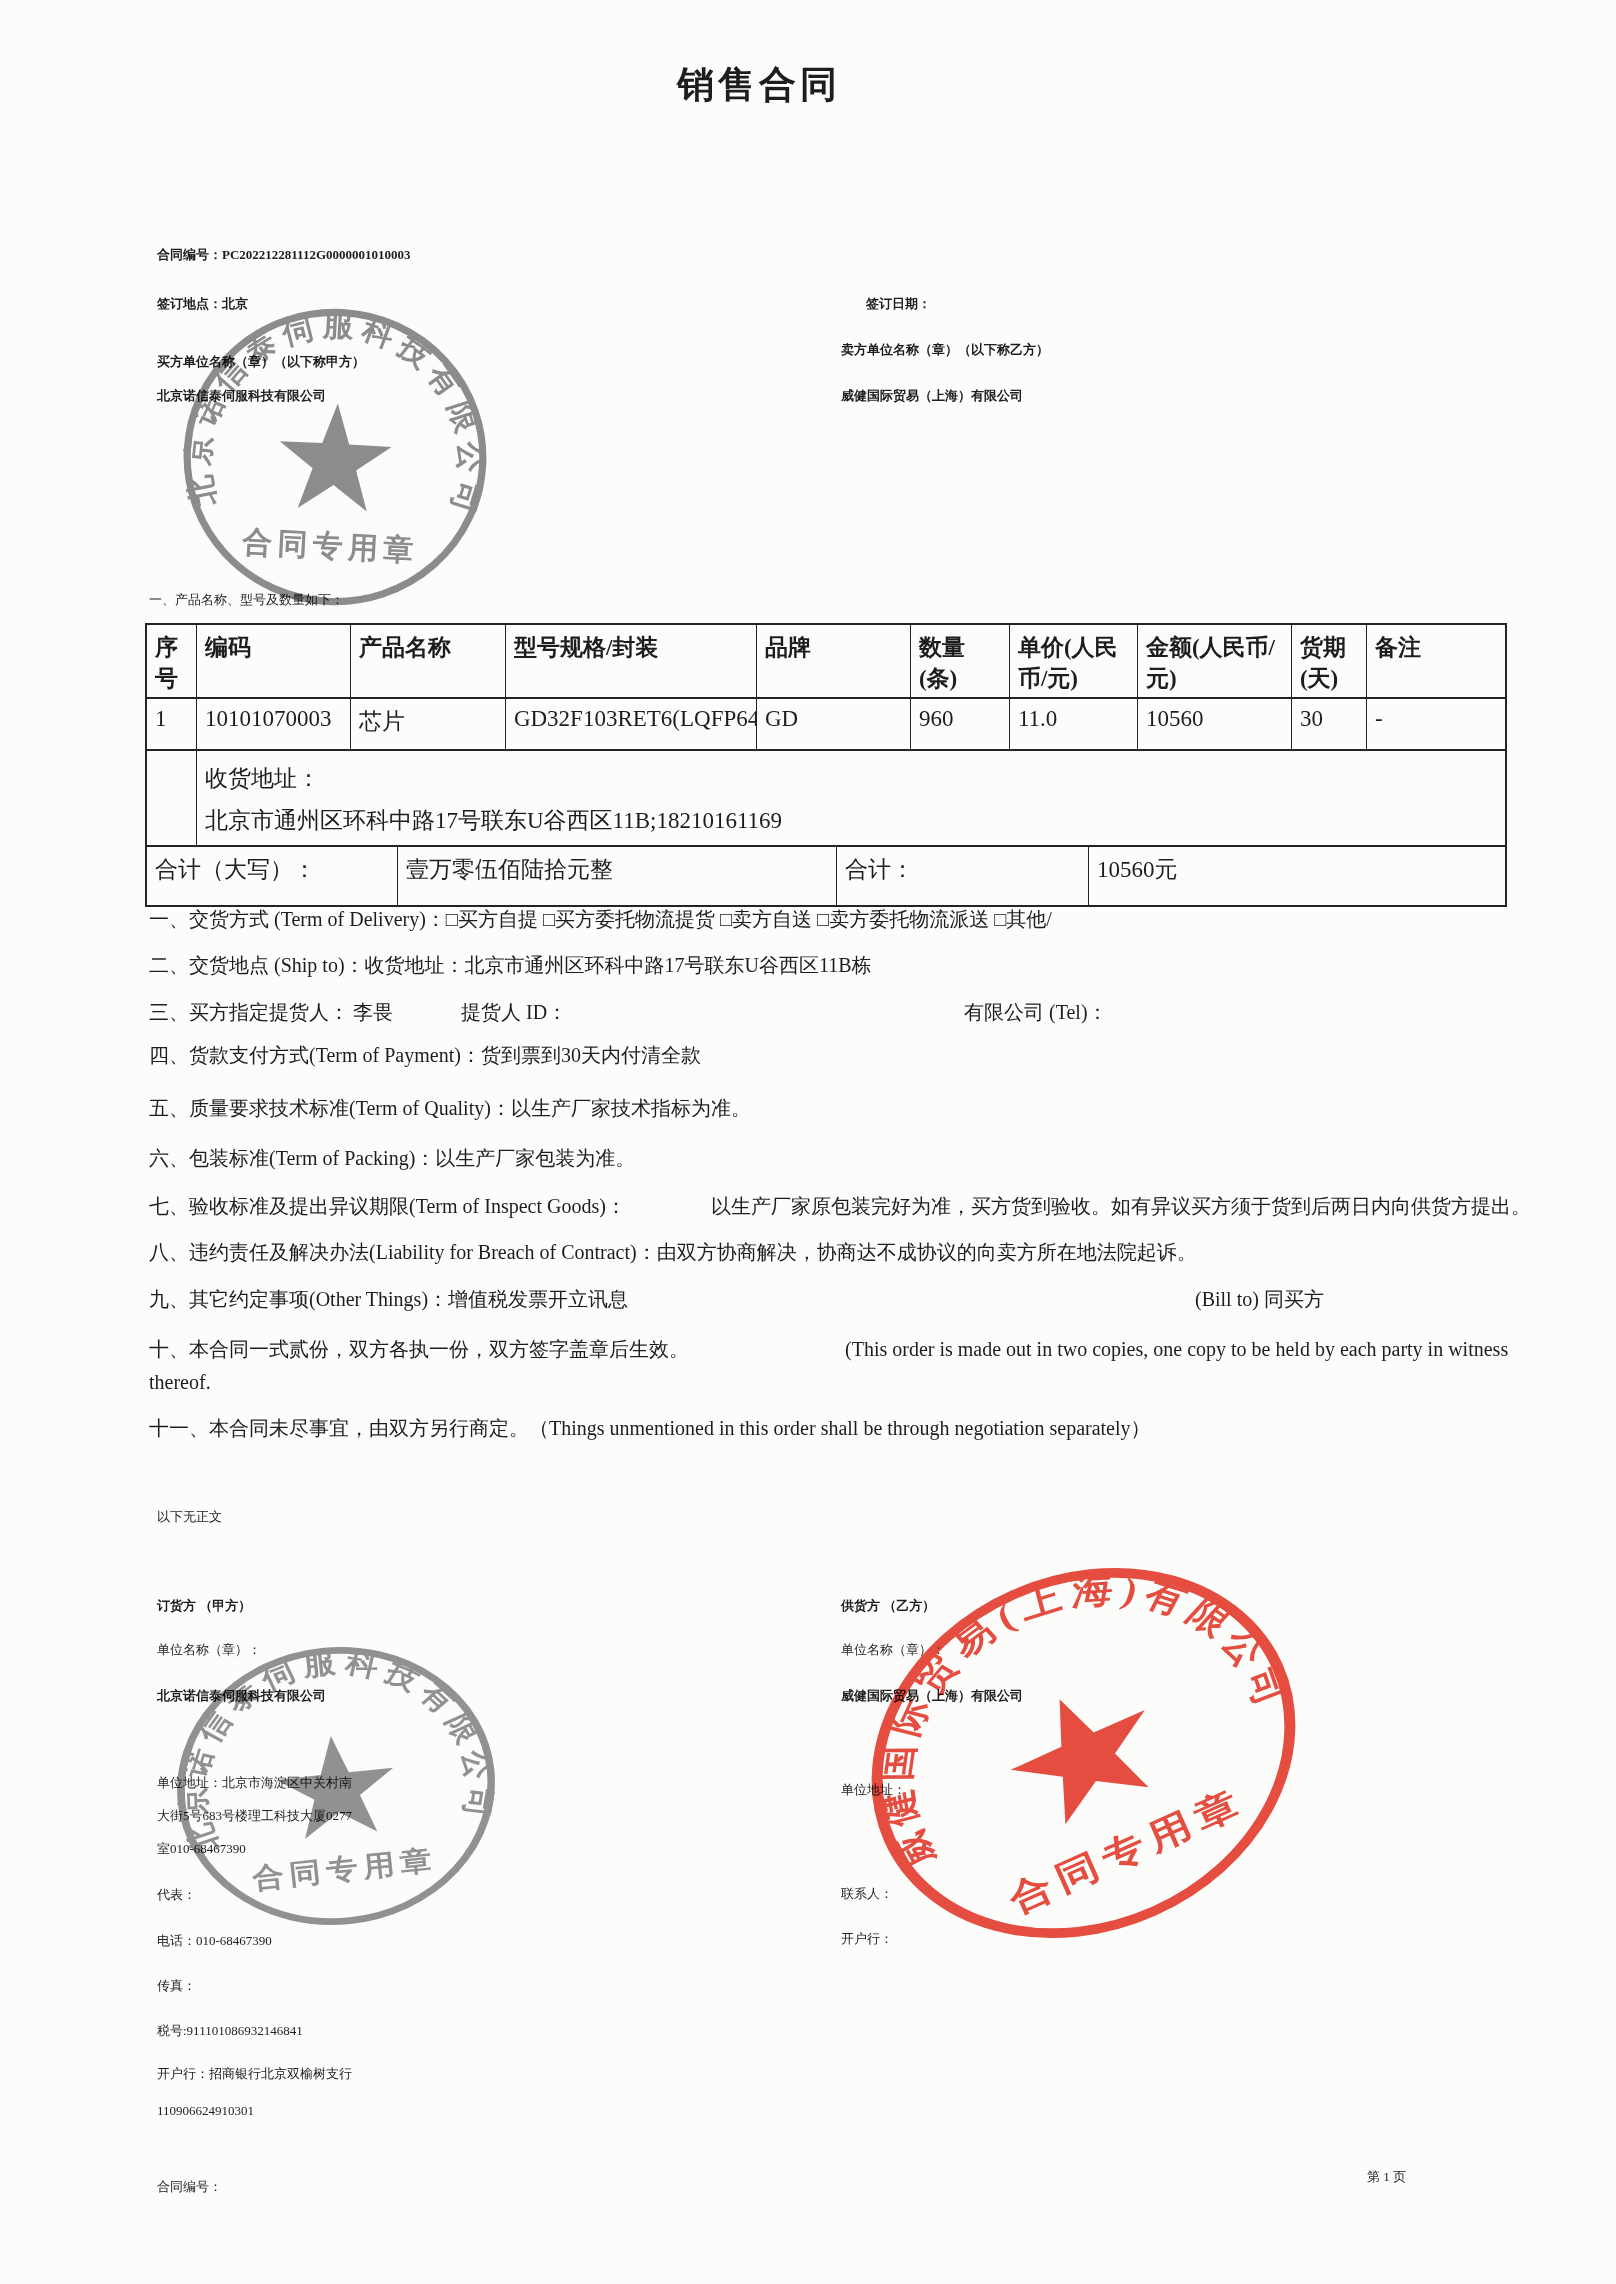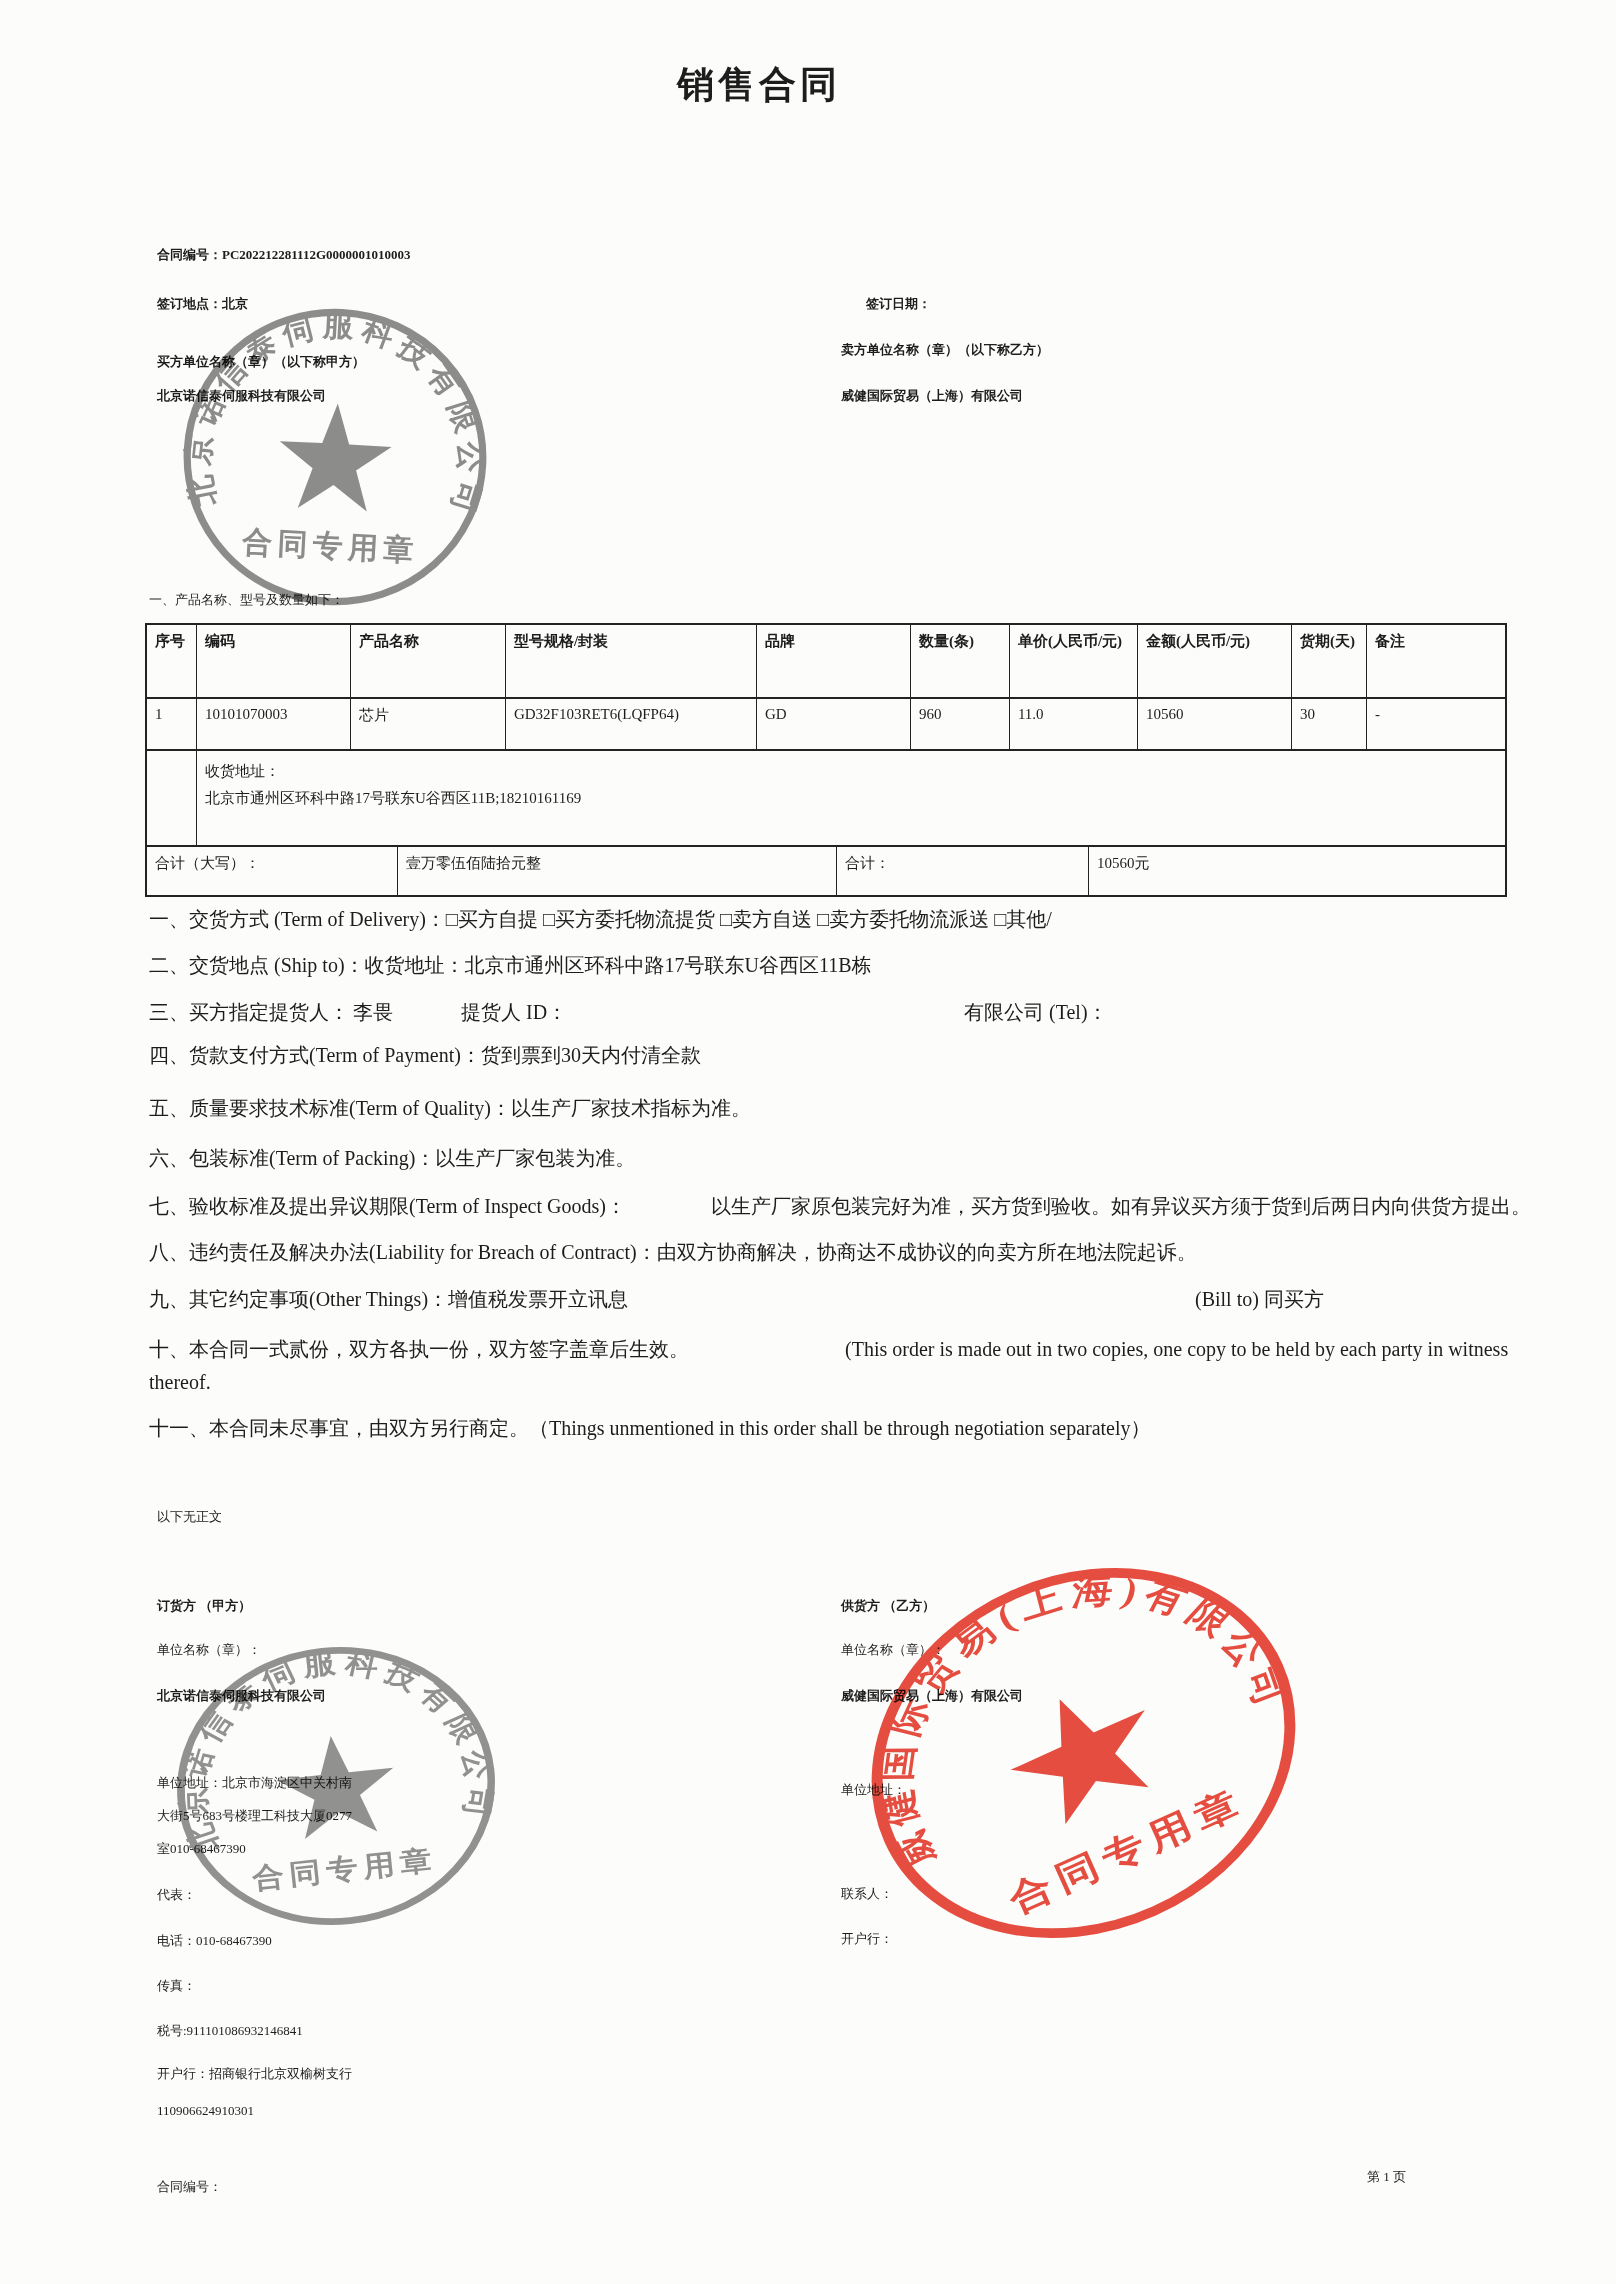--- a/index.html
+++ b/index.html
@@ -10,28 +10,28 @@
     color:#1d1d1d;
   }
   .line { position:absolute; font-size:13px; line-height:1.3; white-space:nowrap; }
   .bold { font-weight:bold; }
   .title {
     position:absolute; top:60px; left:0; width:1518px;
     text-align:center; font-size:37px; font-weight:bold; letter-spacing:3.9px;
   }
   
   .tbl { position:absolute; left:145px; top:623px; width:1362px;
-         border:2.6px solid #232323; box-sizing:border-box; font-size:15px; }
+         border:2.6px solid #232323; box-sizing:border-box; font-size:23px; }
   .trow { display:flex; box-sizing:border-box; }
   .trow > div { box-sizing:border-box; border-right:1.3px solid #232323; padding:6.5px 7.9px; overflow:hidden; }
   .trow > div:last-child { border-right:none; }
   .thead { height:74px; border-bottom:2px solid #232323; font-weight:bold; }
   .tdata { height:52px;  border-bottom:2px solid #232323; }
   .taddr { height:96px; border-bottom:2.6px solid #232323; }
-  .ttotal{ height:48px; }
+  .ttotal{ height:58px; }
   .c1{flex:0 0 50px;} .c2{flex:0 0 154px;} .c3{flex:0 0 155px;} .c4{flex:0 0 251px;}
   .c5{flex:0 0 154px;} .c6{flex:0 0 99px;} .c7{flex:0 0 128px;} .c8{flex:0 0 154px;}
   .c9{flex:0 0 75px;} .c10{flex:1;}
   .g1{flex:0 0 251px;} .g2{flex:0 0 439px;} .g3{flex:0 0 252px;} .g4{flex:1;}
   .addr-cell div { line-height:1.85; }
   
   .term { position:absolute; left:149px; font-size:20px; white-space:nowrap; }
   .term.wrap { white-space:normal; width:1364px; line-height:1.65; }
   .pos { position:absolute; top:0; white-space:nowrap; }
   

